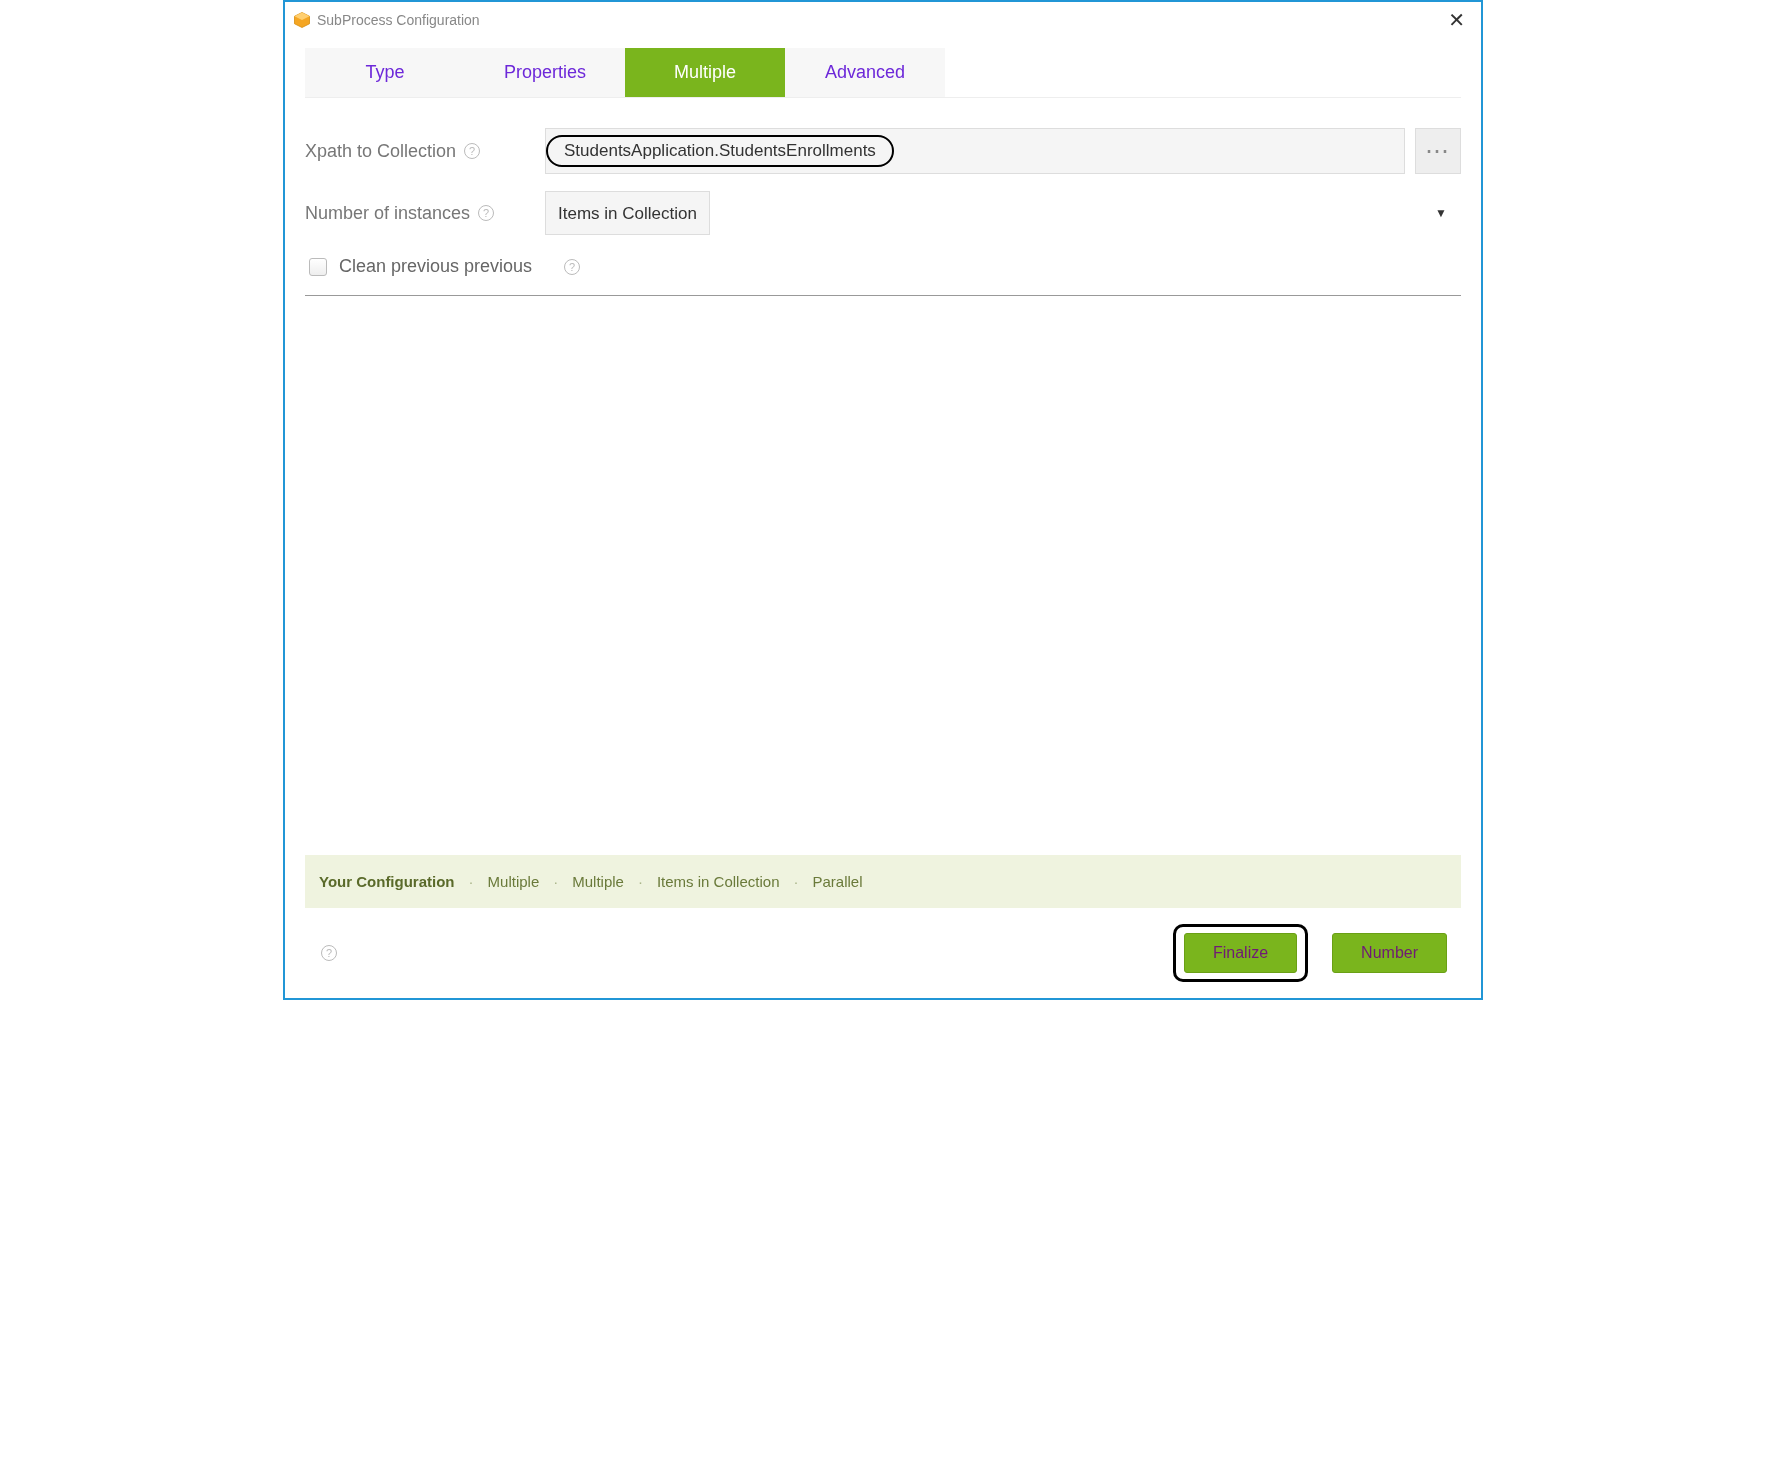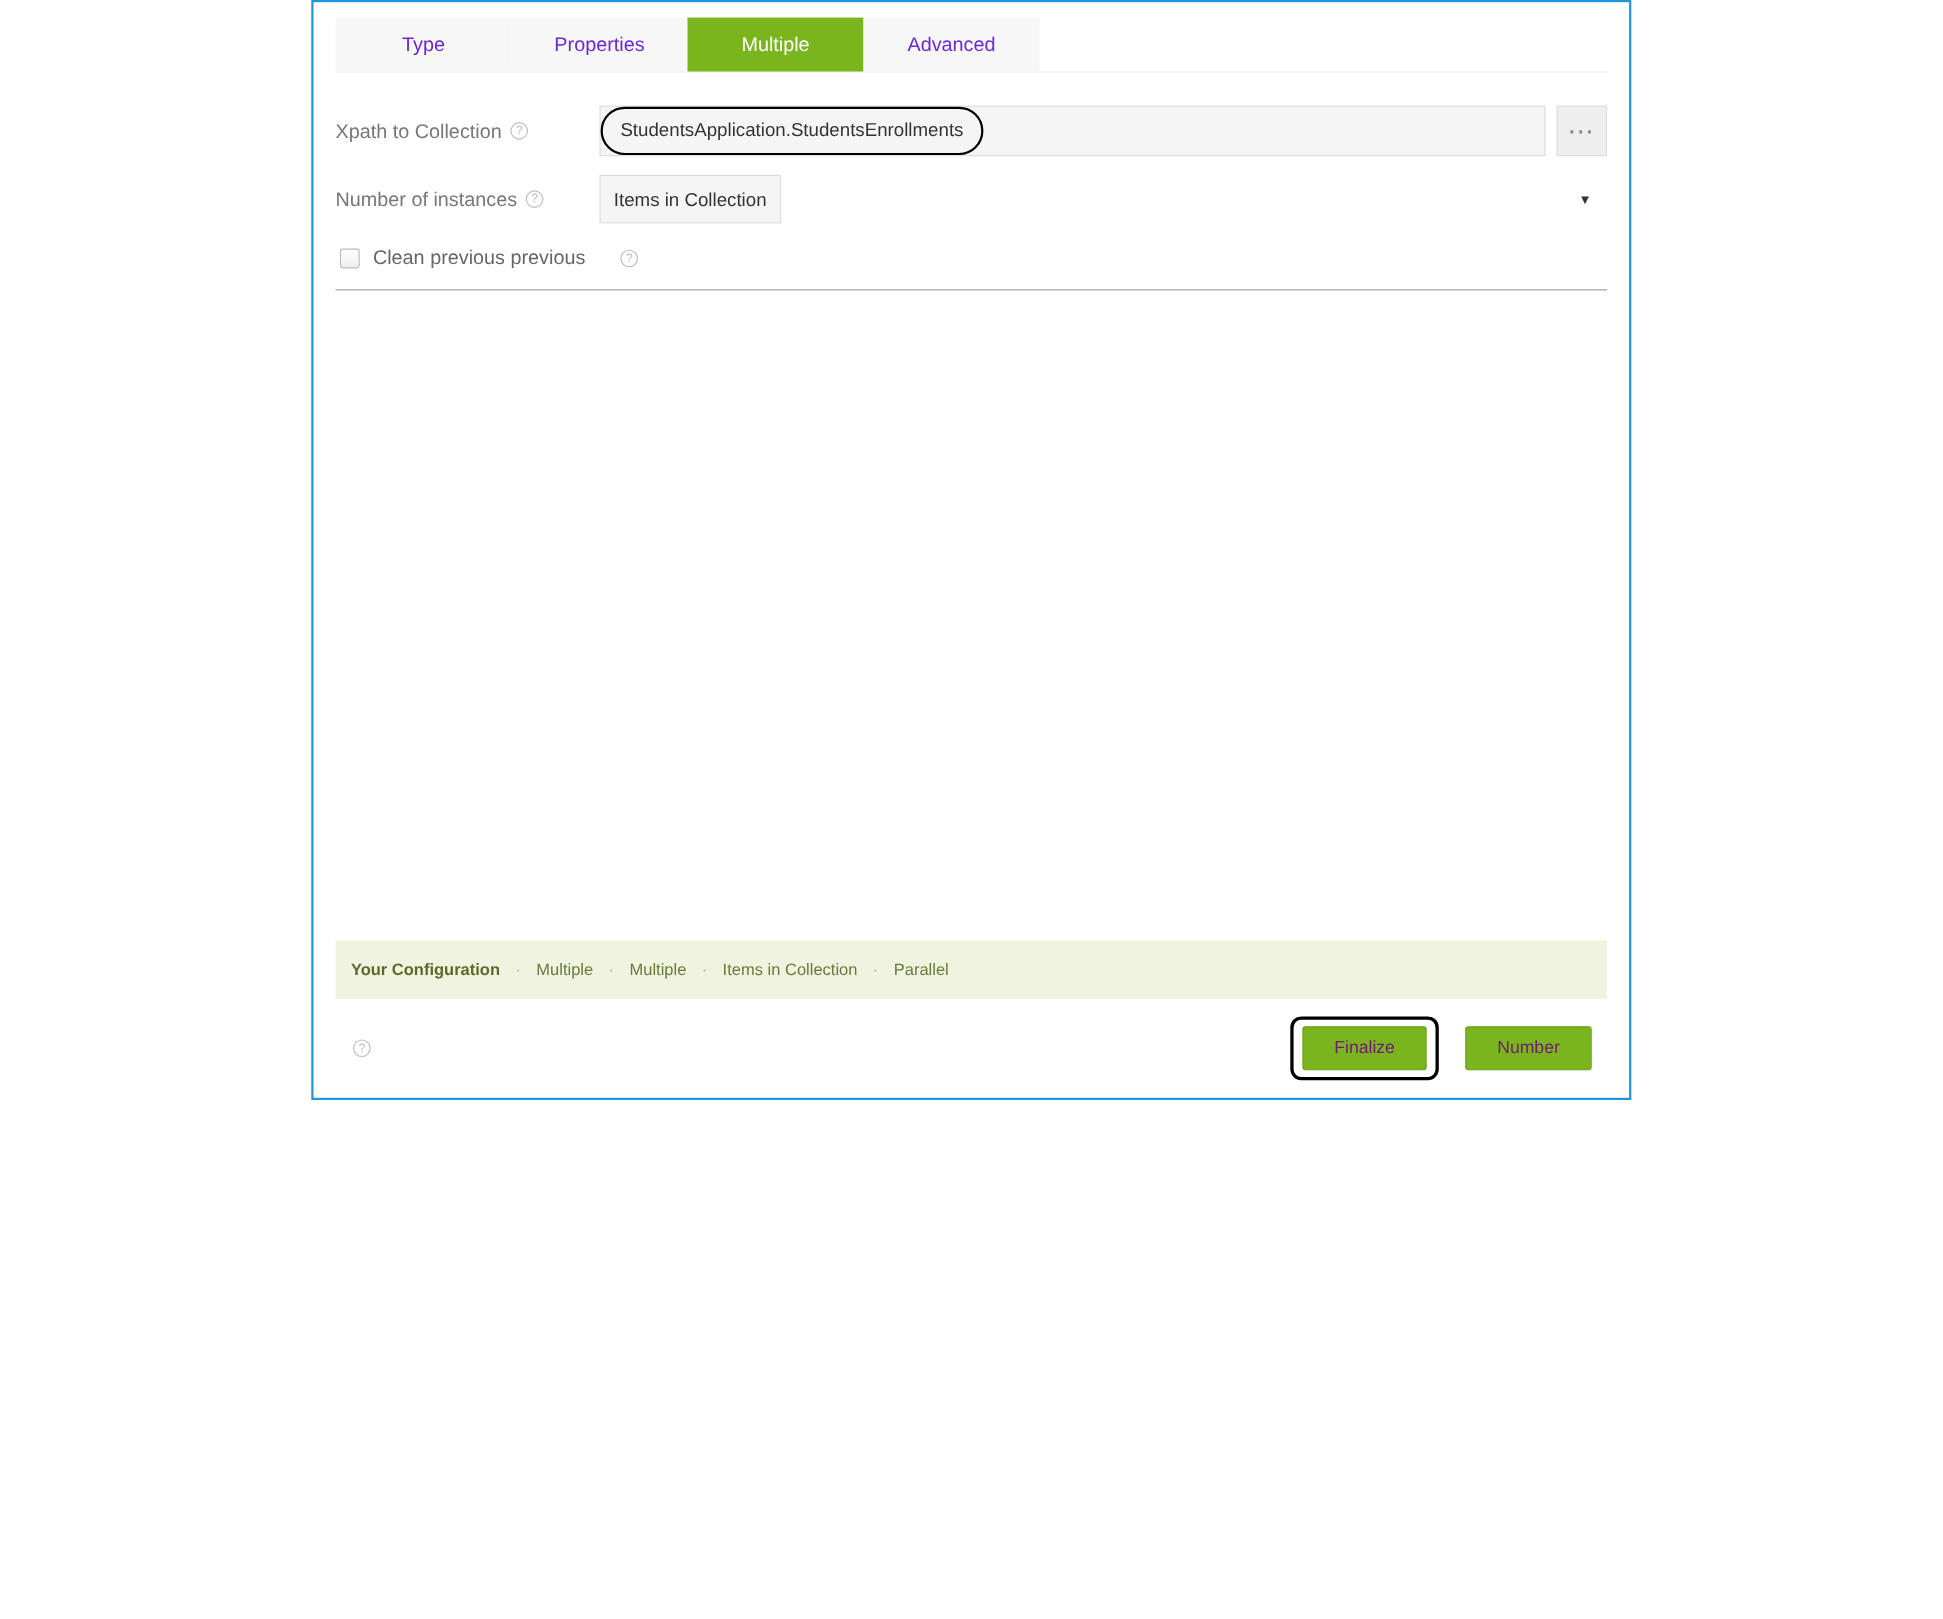--- a/index.html
+++ b/index.html
@@ -102,21 +102,21 @@
   .field-wrap {
     flex: 1;
     display: flex;
     align-items: center;
     gap: 10px;
   }
   .highlighted-input {
     border: 2.5px solid #000;
     border-radius: 22px;
     background: #f5f5f5;
-    height: 44px;
+    height: 32px;
     padding: 0 16px;
     font-size: 17px;
     color: #333;
     display: flex;
     align-items: center;
     flex-shrink: 0;
   }
   .xpath-row-input {
     display: flex;
     align-items: center;
@@ -227,20 +227,30 @@
     border-radius: 10px;
     padding: 6px 8px;
     display: inline-flex;
   }
 </style>
 </head>
 <body>
 
 <div class="window">
 
+  <div class="titlebar">
+    <span class="titlebar-icon">
+      <svg viewBox="0 0 24 24" width="18" height="18">
+        <polygon points="12,2 22,7 22,17 12,22 2,17 2,7" fill="#f5a623" stroke="#d48806" stroke-width="1"></polygon>
+        <polygon points="12,2 22,7 12,12 2,7" fill="#ffcf70"></polygon>
+      </svg>
+    </span>
+    <span class="titlebar-title">SubProcess Configuration</span>
+    <span class="titlebar-close">✕</span>
+  </div>
 
   <div class="content">
 
     <div class="tabbar">
       <div class="tab inactive-plain">Type</div>
       <div class="tab inactive-plain">Properties</div>
       <div class="tab active">Multiple</div>
       <div class="tab inactive-plain">Advanced</div>
     </div>
 

